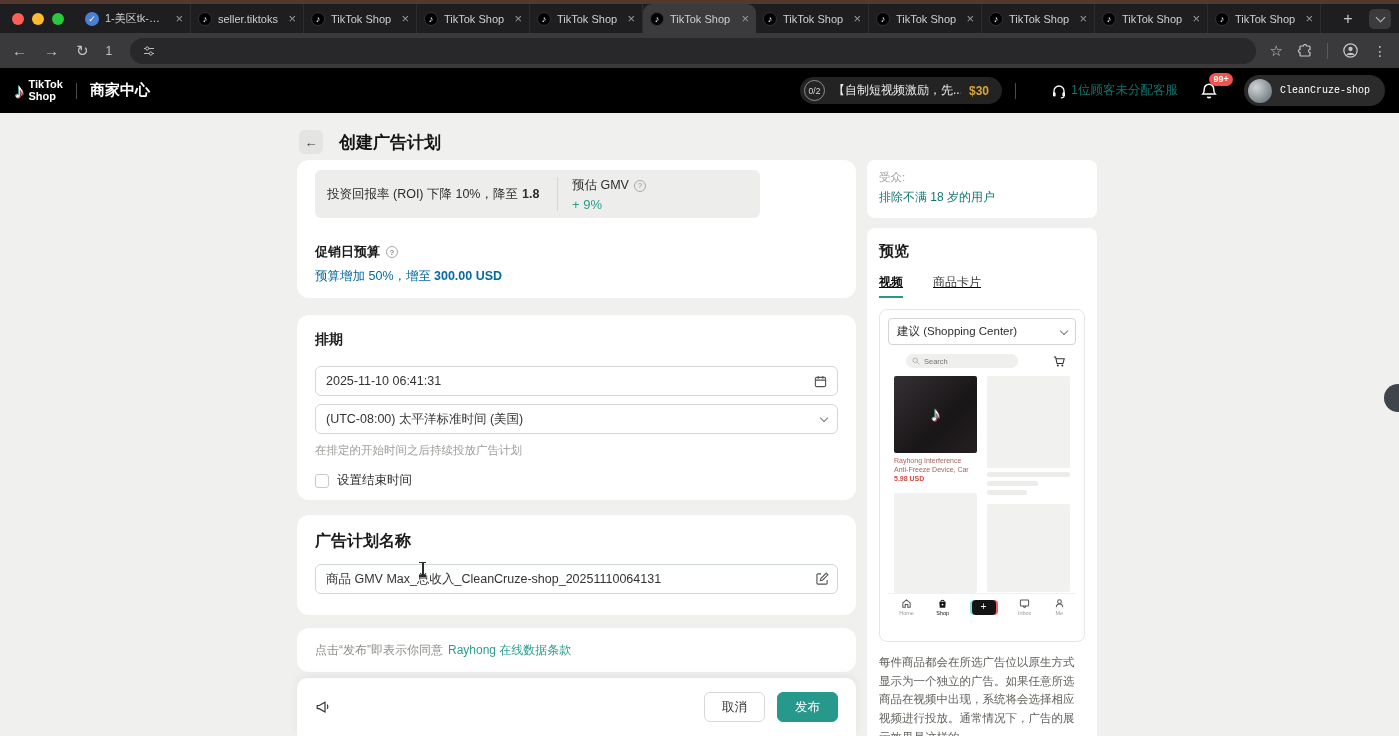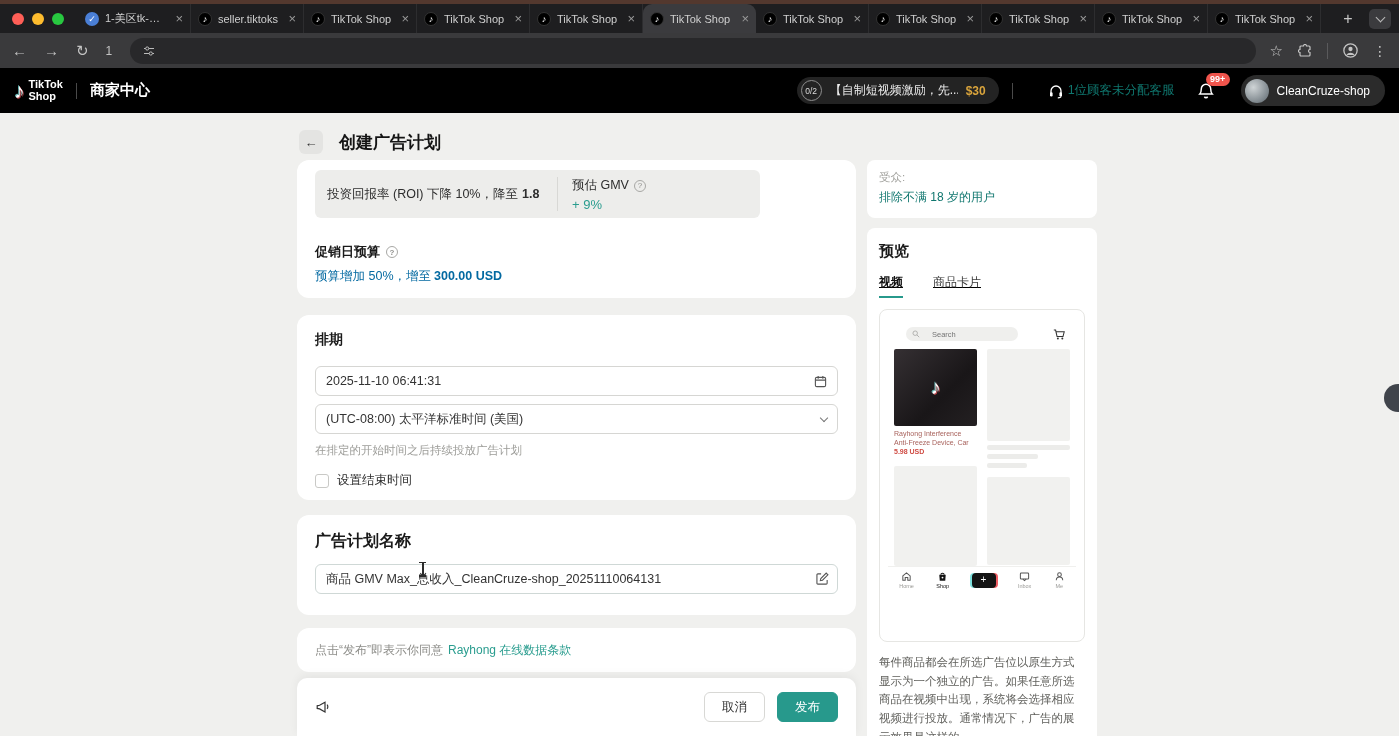--- a/index.html
+++ b/index.html
@@ -42,21 +42,21 @@
   .hright { margin-left:auto; display:flex; align-items:center; }
   .taskpill { background:#232323; border-radius:15px; height:27px; display:flex; align-items:center; gap:8px; padding:0 13px 0 4px; }
   .badge02 { width:21px; height:21px; border:1px solid #8f8f8f; border-radius:50%; font-size:8.5px; color:#ddd; display:flex; align-items:center; justify-content:center; flex:none; }
   .tasktext { font-size:12px; color:#ededed; max-width:128px; white-space:nowrap; overflow:hidden; }
   .taskamt { font-size:12px; font-weight:bold; color:#d9a43c; }
   .support { display:flex; align-items:center; gap:4px; font-size:12.5px; color:#0f766e; margin:0 22px; }
   .bellwrap { position:relative; margin-right:26px; }
   .notifbadge { position:absolute; top:-9px; left:9px; background:#f0544c; color:#fff; font-size:9px; font-weight:bold; border-radius:8px; padding:1.5px 4.5px; }
   .shoppill { background:#2b2b2b; border-radius:16px; height:31px; display:flex; align-items:center; gap:8px; padding:0 15px 0 4px; }
   .avatar { width:24px; height:24px; border-radius:50%; background:radial-gradient(circle at 35% 35%, #cfd4d6, #7d868c 70%, #5c6468); }
-  .shopname { font-size:12px; }
+  .shopname { font-size:10px;font-family:Liberation Mono, monospace; }
 
   
   .content { position:absolute; top:113px; left:0; width:1399px; height:623px; background:#f0f0ee; }
   .backbtn { position:absolute; left:299px; top:17px; width:24px; height:24px; background:#e4e4e2; border-radius:6px; display:flex; align-items:center; justify-content:center; font-size:13px; color:#333; }
   .pagetitle { position:absolute; left:339px; top:18px; font-size:17px; font-weight:bold; color:#141414; }
 
   .card { position:absolute; left:297px; width:559px; background:#fff; border-radius:12px; }
   .card1 { top:47px; height:138px; padding:10px 18px; }
   .roibox { width:445px; height:48px; background:#ededeb; border-radius:6px; display:flex; align-items:stretch; }
   .roileft { width:242px; display:flex; align-items:center; padding:0 12px; font-size:12.5px; color:#2e2e2e; }
@@ -101,21 +101,21 @@
   .prevcard { position:absolute; left:867px; top:115px; width:230px; height:521px; background:#fff; border-radius:8px; padding:14px 12px; overflow:hidden; }
   .prevtitle { font-size:15px; font-weight:bold; color:#1a1a1a; }
   .prevtabs { margin-top:13px; display:flex; gap:30px; font-size:12px;text-decoration:underline; }
   .ptab { color:#3a3a3a; padding-bottom:5px; }
   .ptab.active { color:#141414; font-weight:bold; border-bottom:2px solid #27998c; }
   .phonebox { margin-top:11px; border:1px solid #e6e6e3; border-radius:8px; height:333px; padding:8px; position:relative; }
   .placesel { height:27px; border:1px solid #d4d4d1; border-radius:4px; display:flex; align-items:center; justify-content:space-between; padding:0 8px; font-size:11.5px; color:#2e2e2e; }
   .chevd { width:6px; height:6px; border-right:1.4px solid #777; border-bottom:1.4px solid #777; transform:rotate(45deg); margin-top:-2px; }
   .pscreen { margin-top:9px; position:relative; height:266px; }
   .searchrow { display:flex; align-items:center; padding:0 10px 0 18px; }
-  .searchpill { width:112px; height:14px; background:#efefed; border-radius:7px; display:flex; align-items:center; gap:12px; padding:0 6px; }
+  .searchpill { width:112px; height:14px; background:#efefed; border-radius:7px; display:flex; align-items:center; gap:4px; padding:0 6px; }
   .searchpill input { border:none; background:transparent; width:70px; font-size:7.5px; color:#9a9a97; outline:none; font-family:inherit; }
   .cartic { margin-left:auto; }
   .pgrid { margin-top:8px; display:flex; gap:10px; padding:0 6px; }
   .pcol { width:86px; }
   .thumb { height:77px; background:linear-gradient(135deg,#353033 0%, #191618 60%, #242022 100%); border-radius:2px; display:flex; align-items:center; justify-content:center; }
   .thumb span { color:#fff; font-size:20px; text-shadow:1px 1px 0 rgba(234,86,93,.8), -1px -1px 0 rgba(125,224,221,.8); }
   .ptitle { margin-top:3px; font-size:7px; line-height:1.35; color:#a8625c; height:19px; overflow:hidden; }
   .pprice { font-size:7px; font-weight:bold; color:#cf4a42; }
   .skel { background:#f1f1ef; border-radius:2px; }
   .sk-l2 { margin-top:11px; height:100px; }
@@ -353,20 +353,24 @@
       <div class="audvalue">排除不满 18 岁的用户</div>
     </div>
 
     <div class="prevcard">
       <div class="prevtitle">预览</div>
       <div class="prevtabs">
         <span class="ptab active">视频</span>
         <span class="ptab">商品卡片</span>
       </div>
       <div class="phonebox">
+        <div class="placesel">
+          <span>建议 (Shopping Center)</span>
+          <span class="chevd"></span>
+        </div>
         <div class="pscreen">
           <div class="searchrow">
             <div class="searchpill">
               <svg viewBox="0 0 10 10" width="8" height="8">
                   <circle cx="4" cy="4" r="2.8" fill="none" stroke="#b0b0ad" stroke-width="1.2"></circle>
                   <path d="M6.2 6.2L9 9" stroke="#b0b0ad" stroke-width="1.2"></path>
                 </svg>
               <input readonly="" placeholder="Search" style="">
             </div>
             <svg class="cartic" viewBox="0 0 16 16" width="13" height="13">

